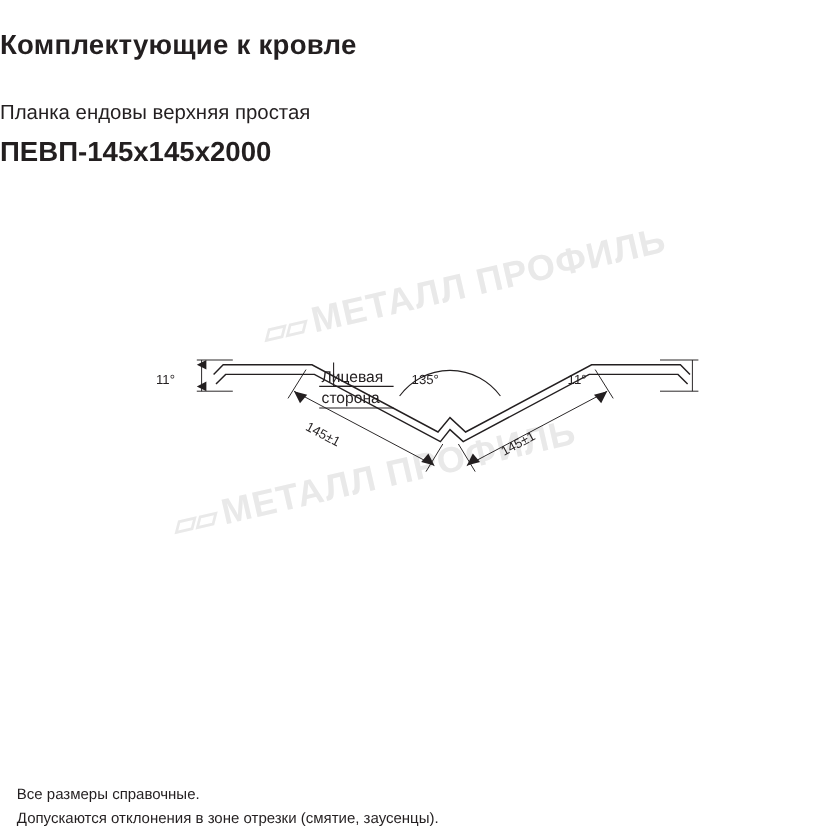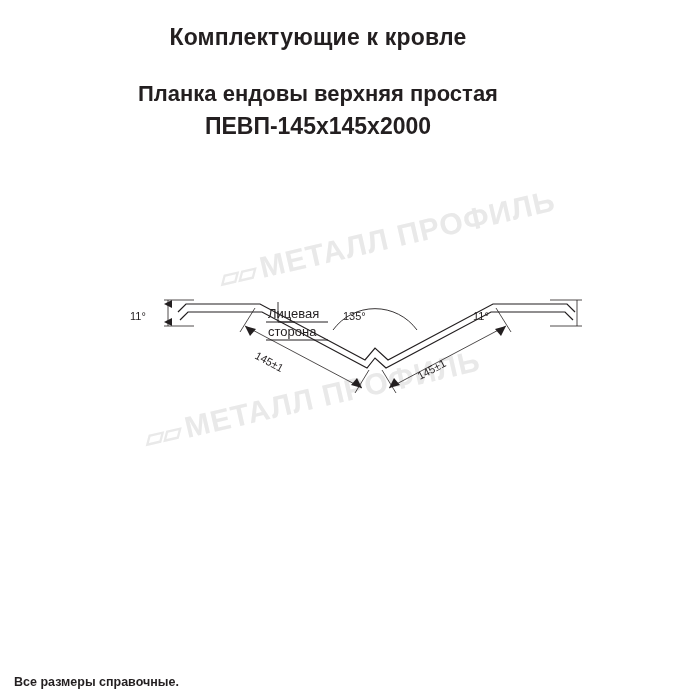--- a/index.html
+++ b/index.html
@@ -17,31 +17,31 @@
   }
   .page {
     position: absolute;
     inset: 0;
   }
   .titles {
     position: absolute;
     top: 22px;
     left: 0;
     width: 636px;
-    text-align: center;
+    text-align: left;
   }
   .title-main {
     font-size: 23px;
     font-weight: bold;
     letter-spacing: 0.2px;
     line-height: 30px;
   }
   .title-sub {
-    font-size: 22px;
-    font-weight: bold;
+    font-size: 17px;
+    font-weight: normal;
     line-height: 24px;
     margin-top: 30px;
   }
   .title-code {
     font-size: 23px;
     font-weight: bold;
     line-height: 24px;
     margin-top: 8px;
   }
   .drawing {
@@ -74,21 +74,21 @@
   .wm1 { left: 215px; top: 222px; }
   .wm2 { left: 140px; top: 382px; }
   .footer {
     position: absolute;
     left: 14px;
     bottom: 8px;
     font-size: 12.5px;
     line-height: 20px;
     color: #231f20;
   }
-  .footer div { white-space: nowrap; font-weight: bold; }
+  .footer div { white-space: nowrap; }
   svg { display: block; overflow: visible; }
   text {
     font-family: "Liberation Sans", sans-serif;
     fill: #231f20;
   }
   .dim-txt { font-size: 11px; }
   .lbl-txt { font-size: 13px; }
 </style>
 </head>
 <body>
@@ -169,15 +169,16 @@
         <path d="M 416,136 L 405,139 L 411,146 Z" fill="#231f20" stroke="none"></path>
         <path d="M 299,198 L 310,195 L 304,188 Z" fill="#231f20" stroke="none"></path>
       </g>
       <text class="dim-txt" x="330" y="190" transform="rotate(-28 330 190)">145±1</text>
 
     </svg>
   </div>
 
   <div class="footer">
     <div>Все размеры справочные.</div>
+    <div>Допускаются отклонения в зоне отрезки (смятие, заусенцы).</div>
   </div>
 
 </div>
 
 </body></html>

